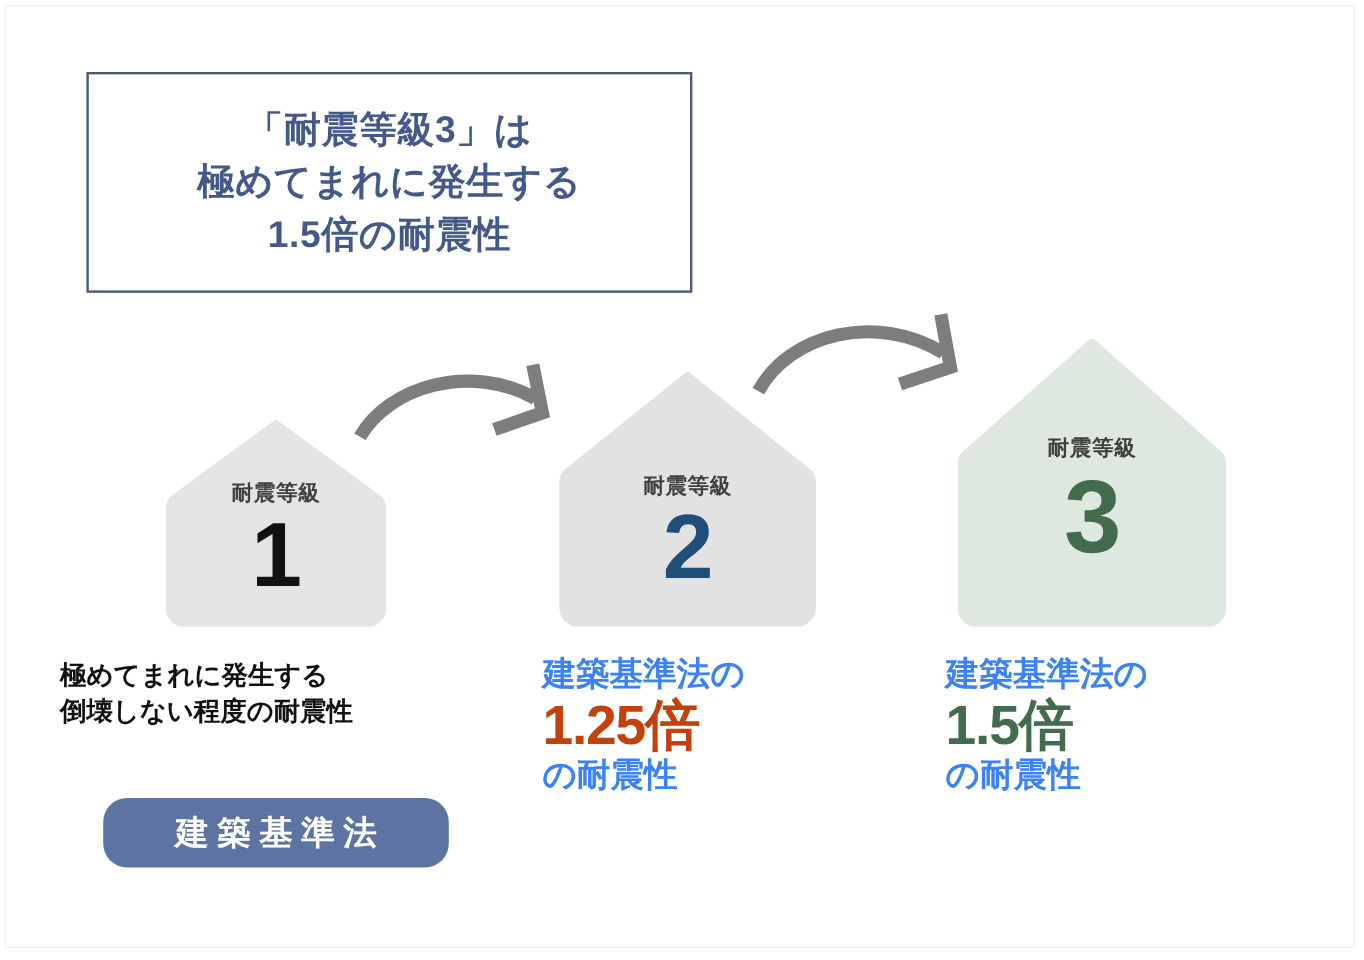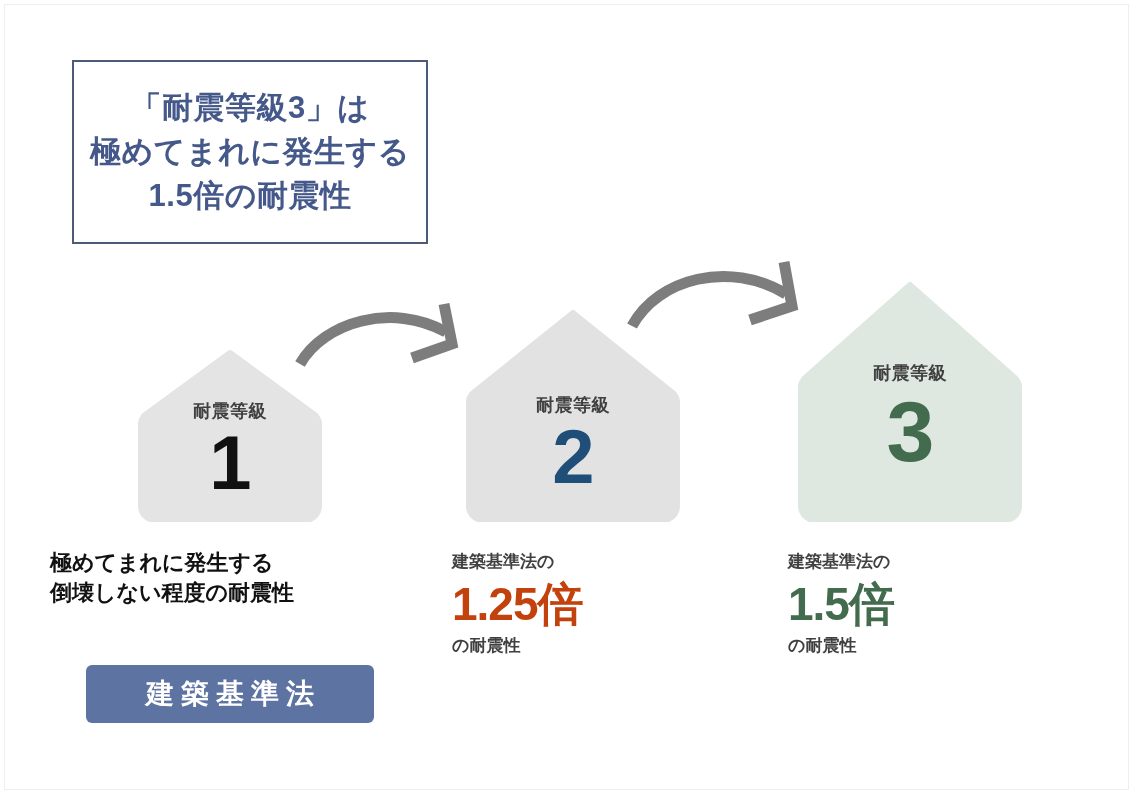--- a/index.html
+++ b/index.html
@@ -27,21 +27,21 @@
     border: 1px solid #eeeeee;
     box-sizing: border-box;
     pointer-events: none;
   }
 
   
   #headline-box {
     position: absolute;
     left: 72px;
     top: 60px;
-    width: 356px;
+    width: 505px;
     height: 184px;
     box-sizing: border-box;
     border: 2px solid #4d5b79;
     display: flex;
     flex-direction: column;
     align-items: center;
     justify-content: center;
     background: #ffffff;
   }
   #headline-box .ln {
@@ -129,42 +129,42 @@
     white-space: nowrap;
   }
   .caption .big {
     font-weight: 700;
     font-size: 46px;
     line-height: 52px;
     letter-spacing: -1px;
     white-space: nowrap;
   }
   .caption .mid {
-    color: #404040;
-    font-weight: 700;
-    font-size: 17px;
+    color: #3b82f6;
+    font-weight: 700;
+    font-size: 28px;
     line-height: 32px;
     white-space: nowrap;
   }
 
   #caption-1 { left: 50px; top: 548px; width: 360px; }
   #caption-2 { left: 452px; top: 546px; width: 240px; }
   #caption-2 .big { color: #c2410c; }
   #caption-3 { left: 788px; top: 546px; width: 244px; }
   #caption-3 .big { color: #436b4e; }
 
   
   #law-badge {
     position: absolute;
     left: 86px;
     top: 665px;
     width: 288px;
     height: 58px;
     background: #5d73a2;
-    border-radius: 6px;
+    border-radius: 20px;
     display: flex;
     align-items: center;
     justify-content: center;
   }
   #law-badge .badge-text {
     color: #ffffff;
     font-weight: 700;
     font-size: 28px;
     letter-spacing: 7px;
     text-indent: 7px;

